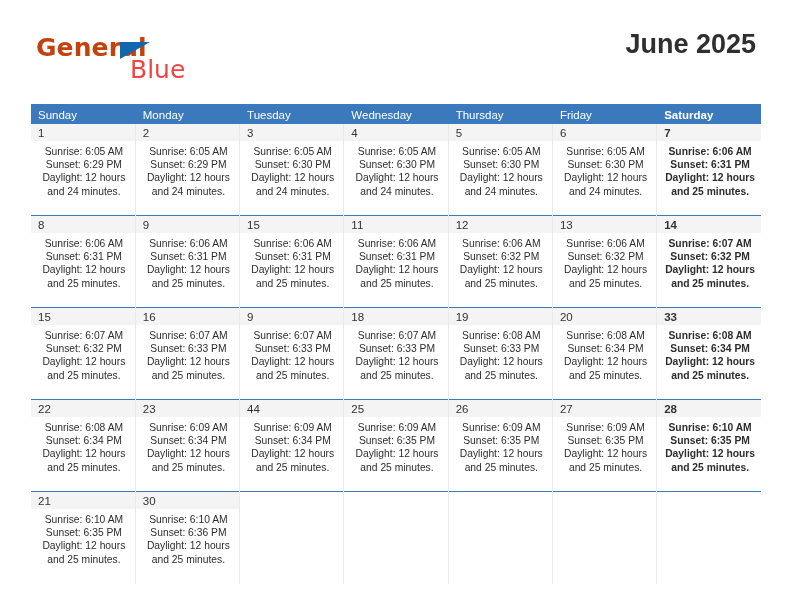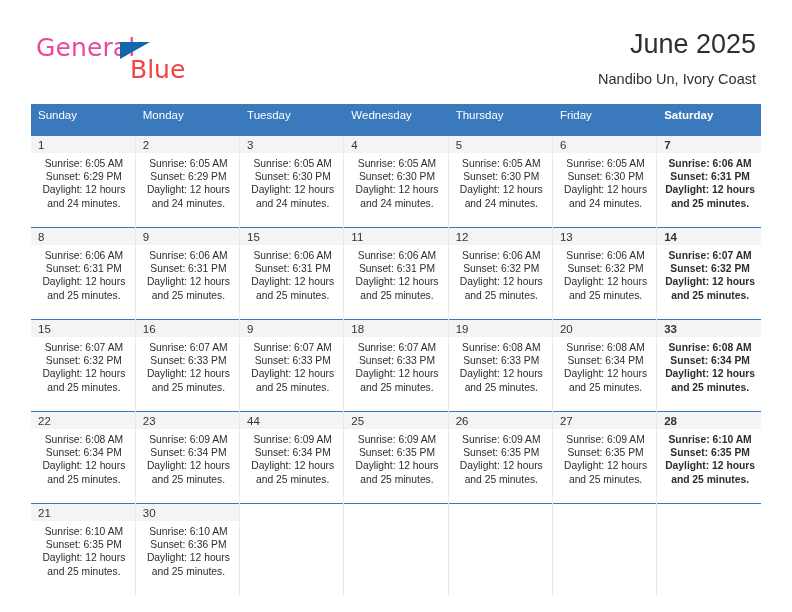--- a/index.html
+++ b/index.html
@@ -35,23 +35,23 @@
     top: 33px;
     width: 200px;
     height: 56px;
   }
   .logo-general {
     position: absolute;
     left: 0;
     top: 0;
     font-size: 25px;
     letter-spacing: 0.1px;
-    color: #ec4899;
+    color: #c2410c;
     font-family: "DejaVu Sans", sans-serif;
-    font-weight: 400;
+    font-weight: 700;
   }
   .logo-blue {
     position: absolute;
     left: 54px;
     top: 22px;
     font-size: 25px;
     color: #ef4444;
     font-family: "DejaVu Sans", sans-serif;
     font-weight: 400;
     margin-left: 40px;
@@ -67,21 +67,21 @@
   }
 
   .title-block {
     position: absolute;
     right: 36px;
     top: 28px;
     text-align: right;
   }
   .cal-title {
     font-size: 27px;
-    font-weight: 400;
+    font-weight: 700;
     color: #2f2f2f;
     line-height: 32px;
     white-space: nowrap;
   }
   .cal-subtitle {
     margin-top: 10px;
     font-size: 14.5px;
     font-weight: 400;
     color: #2f2f2f;
     line-height: 18px;
@@ -96,21 +96,21 @@
     width: 730px;
     border-collapse: collapse;
     table-layout: fixed;
   }
   .calendar th {
     background: #3b79bd;
     color: #ffffff;
     font-size: 11.5px;
     font-weight: 400;
     text-align: left;
-    padding: 5px 0 14px 7px;
+    padding: 5px 0 2px 7px;
     height: 19px;
     box-sizing: border-box;
     border-right: 1px solid #3b79bd;
   }
   .calendar td {
     vertical-align: top;
     padding: 0;
     border-right: 1px solid #e9e9e9;
     border-top: 1px solid #3b79bd;
     height: 92px;
@@ -159,21 +159,20 @@
   <div class="header">
 
     <div class="logo">
       <span class="logo-general">General</span>
       <span class="logo-flag"></span>
       <span class="logo-blue">Blue</span>
     </div>
 
     <div class="title-block">
       <div class="cal-title">June 2025</div>
-      <div class="cal-subtitle">Nandibo Un, Ivory Coast</div>
     </div>
 
   </div>
 
   <table class="calendar">
     <thead>
       <tr>
         <th>Sunday</th>
         <th>Monday</th>
         <th>Tuesday</th>

